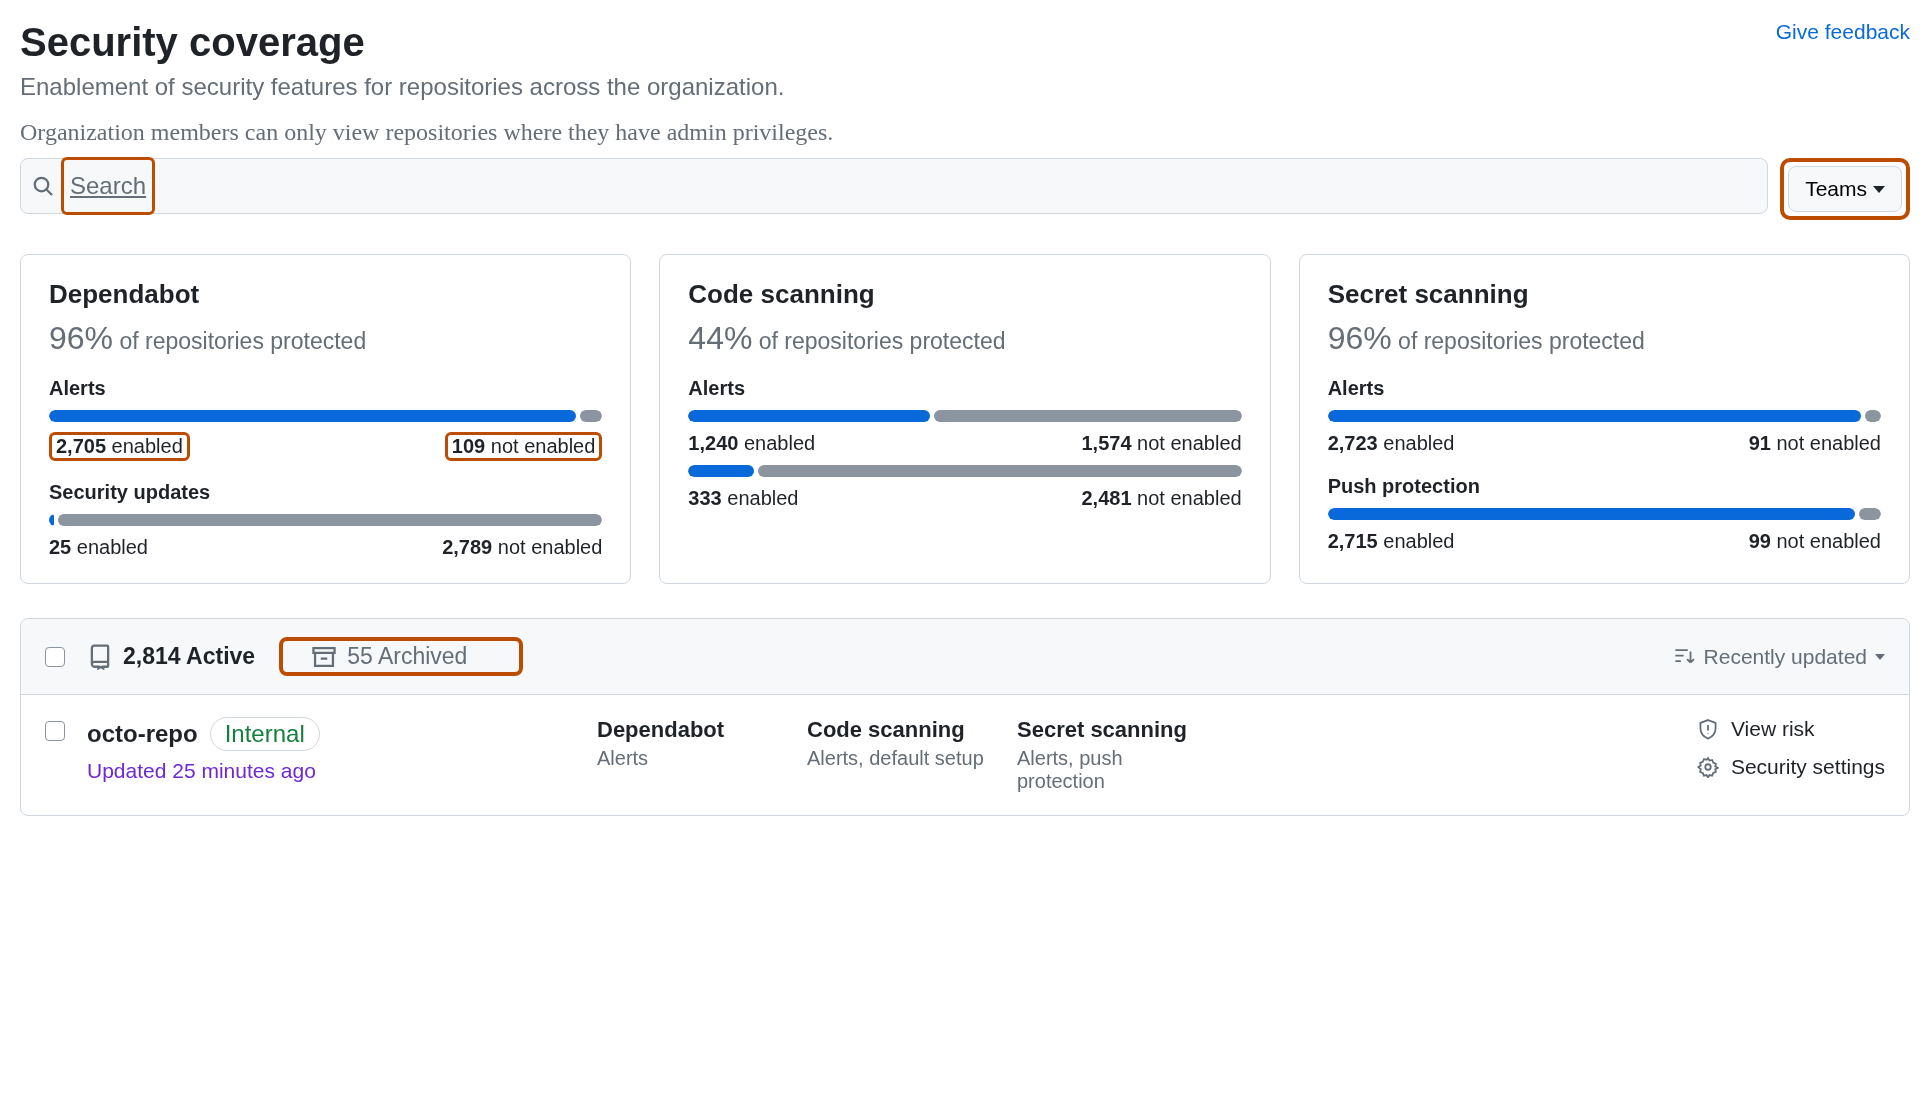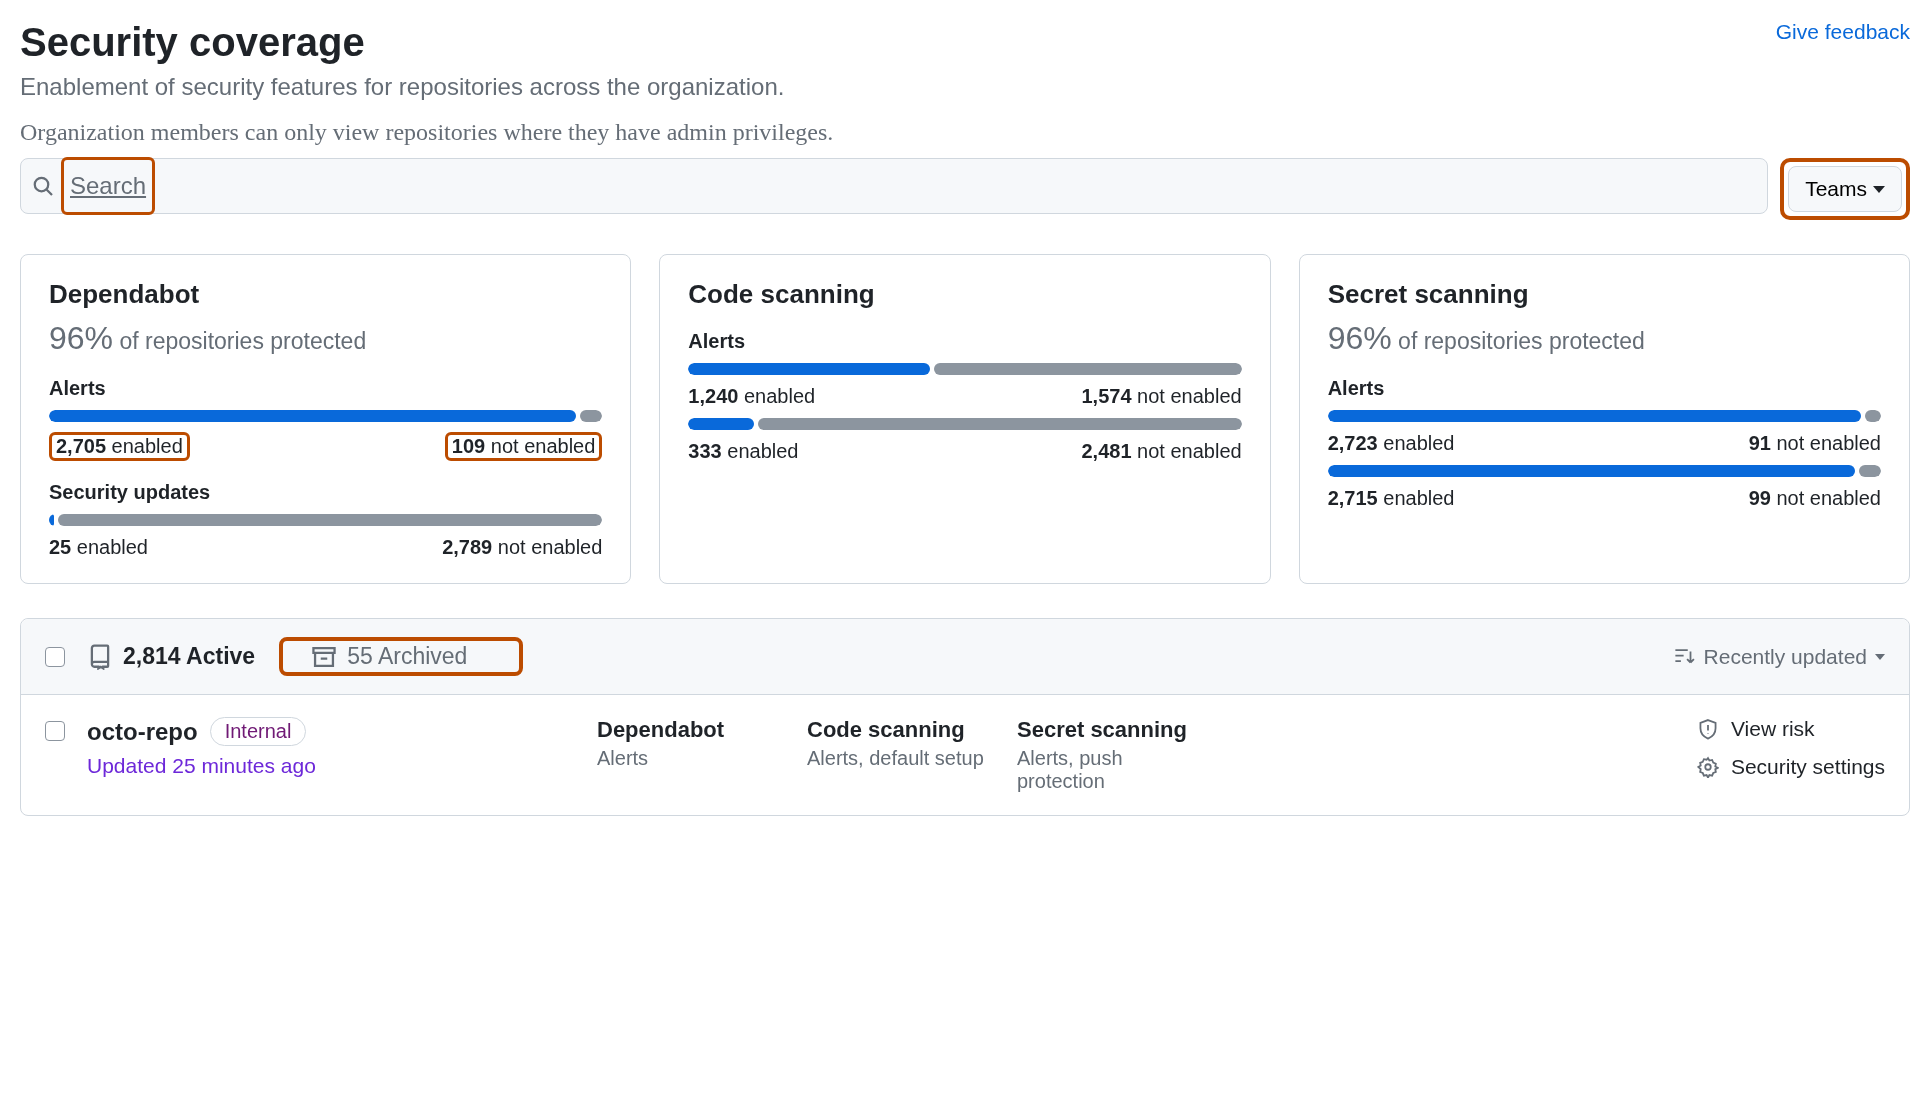--- a/index.html
+++ b/index.html
@@ -35,21 +35,21 @@
     .tab-item { display:flex; align-items:center; gap:10px; font-size:23px; margin-right:24px; }
     .tab-active { font-weight:600; color:#1f2328; }
     .tab-inactive { color:#656d76; }
     .tab-hl { border:4px solid #bc4c00; border-radius:8px; padding:2px 28px; }
     .spacer { flex:1; }
     .sort { display:flex; align-items:center; gap:8px; color:#656d76; font-size:21px; cursor:pointer; }
     .row { display:flex; padding:22px 24px; align-items:flex-start; }
     .repo-col { width:510px; }
     .repo-name-line { display:flex; align-items:center; gap:12px; }
     .repo-name { font-size:24px; font-weight:600; }
-    .vis-badge { border:1px solid #d0d7de; border-radius:24px; padding:2px 14px; color:#701a75; font-size:20px; }
+    .vis-badge { border:1px solid #d0d7de; border-radius:24px; padding:2px 14px; color:#15803d; font-size:24px; }
     .updated { color:#6d28d9; font-size:21px; margin-top:8px; }
     .col { width:210px; padding-right:12px; }
     .col-title { font-weight:600; font-size:22px; }
     .col-sub { color:#656d76; font-size:20px; margin-top:4px; }
     .actions { margin-left:auto; display:flex; flex-direction:column; gap:14px; font-size:21px; }
     .action-item { display:flex; align-items:center; gap:12px; cursor:pointer; }
     svg { display:block; }
     .icon-inline { width:26px; height:26px; color:#656d76; }
     .icon-sm { width:22px; height:22px; color:#656d76; }
     .caret-sm { width:0; height:0; border-left:5px solid transparent; border-right:5px solid transparent; border-top:6px solid #656d76; }
@@ -97,20 +97,21 @@
         <div class="bar-seg bar-blue" style="width: 1%;"></div>
         <div class="bar-seg bar-grey" style="width: 99%;"></div>
       </div>
       <div class="bar-row">
         <span><span class="strong">25</span> enabled</span>
         <span><span class="strong">2,789</span> not enabled</span>
       </div>
     </div>
     <div class="card">
       <div class="card-title">Code scanning</div>
+      <div class="pct-line"><span class="pct">44%</span> of repositories protected</div>
       <div class="metric-title">Alerts</div>
       <div class="bar">
         <div class="bar-seg bar-blue" style="width: 44%;"></div>
         <div class="bar-seg bar-grey" style="width: 56%;"></div>
       </div>
       <div class="bar-row">
         <span><span class="strong">1,240</span> enabled</span>
         <span><span class="strong">1,574</span> not enabled</span>
       </div>
       <div class="bar">
@@ -127,20 +128,21 @@
       <div class="pct-line"><span class="pct">96%</span> of repositories protected</div>
       <div class="metric-title">Alerts</div>
       <div class="bar">
         <div class="bar-seg bar-blue" style="width: 97%;"></div>
         <div class="bar-seg bar-grey" style="width: 3%;"></div>
       </div>
       <div class="bar-row">
         <span><span class="strong">2,723</span> enabled</span>
         <span><span class="strong">91</span> not enabled</span>
       </div>
+      <div class="metric-title">Push protection</div>
       <div class="bar">
         <div class="bar-seg bar-blue" style="width: 96%;"></div>
         <div class="bar-seg bar-grey" style="width: 4%;"></div>
       </div>
       <div class="bar-row">
         <span><span class="strong">2,715</span> enabled</span>
         <span><span class="strong">99</span> not enabled</span>
       </div>
     </div>
   </div>

